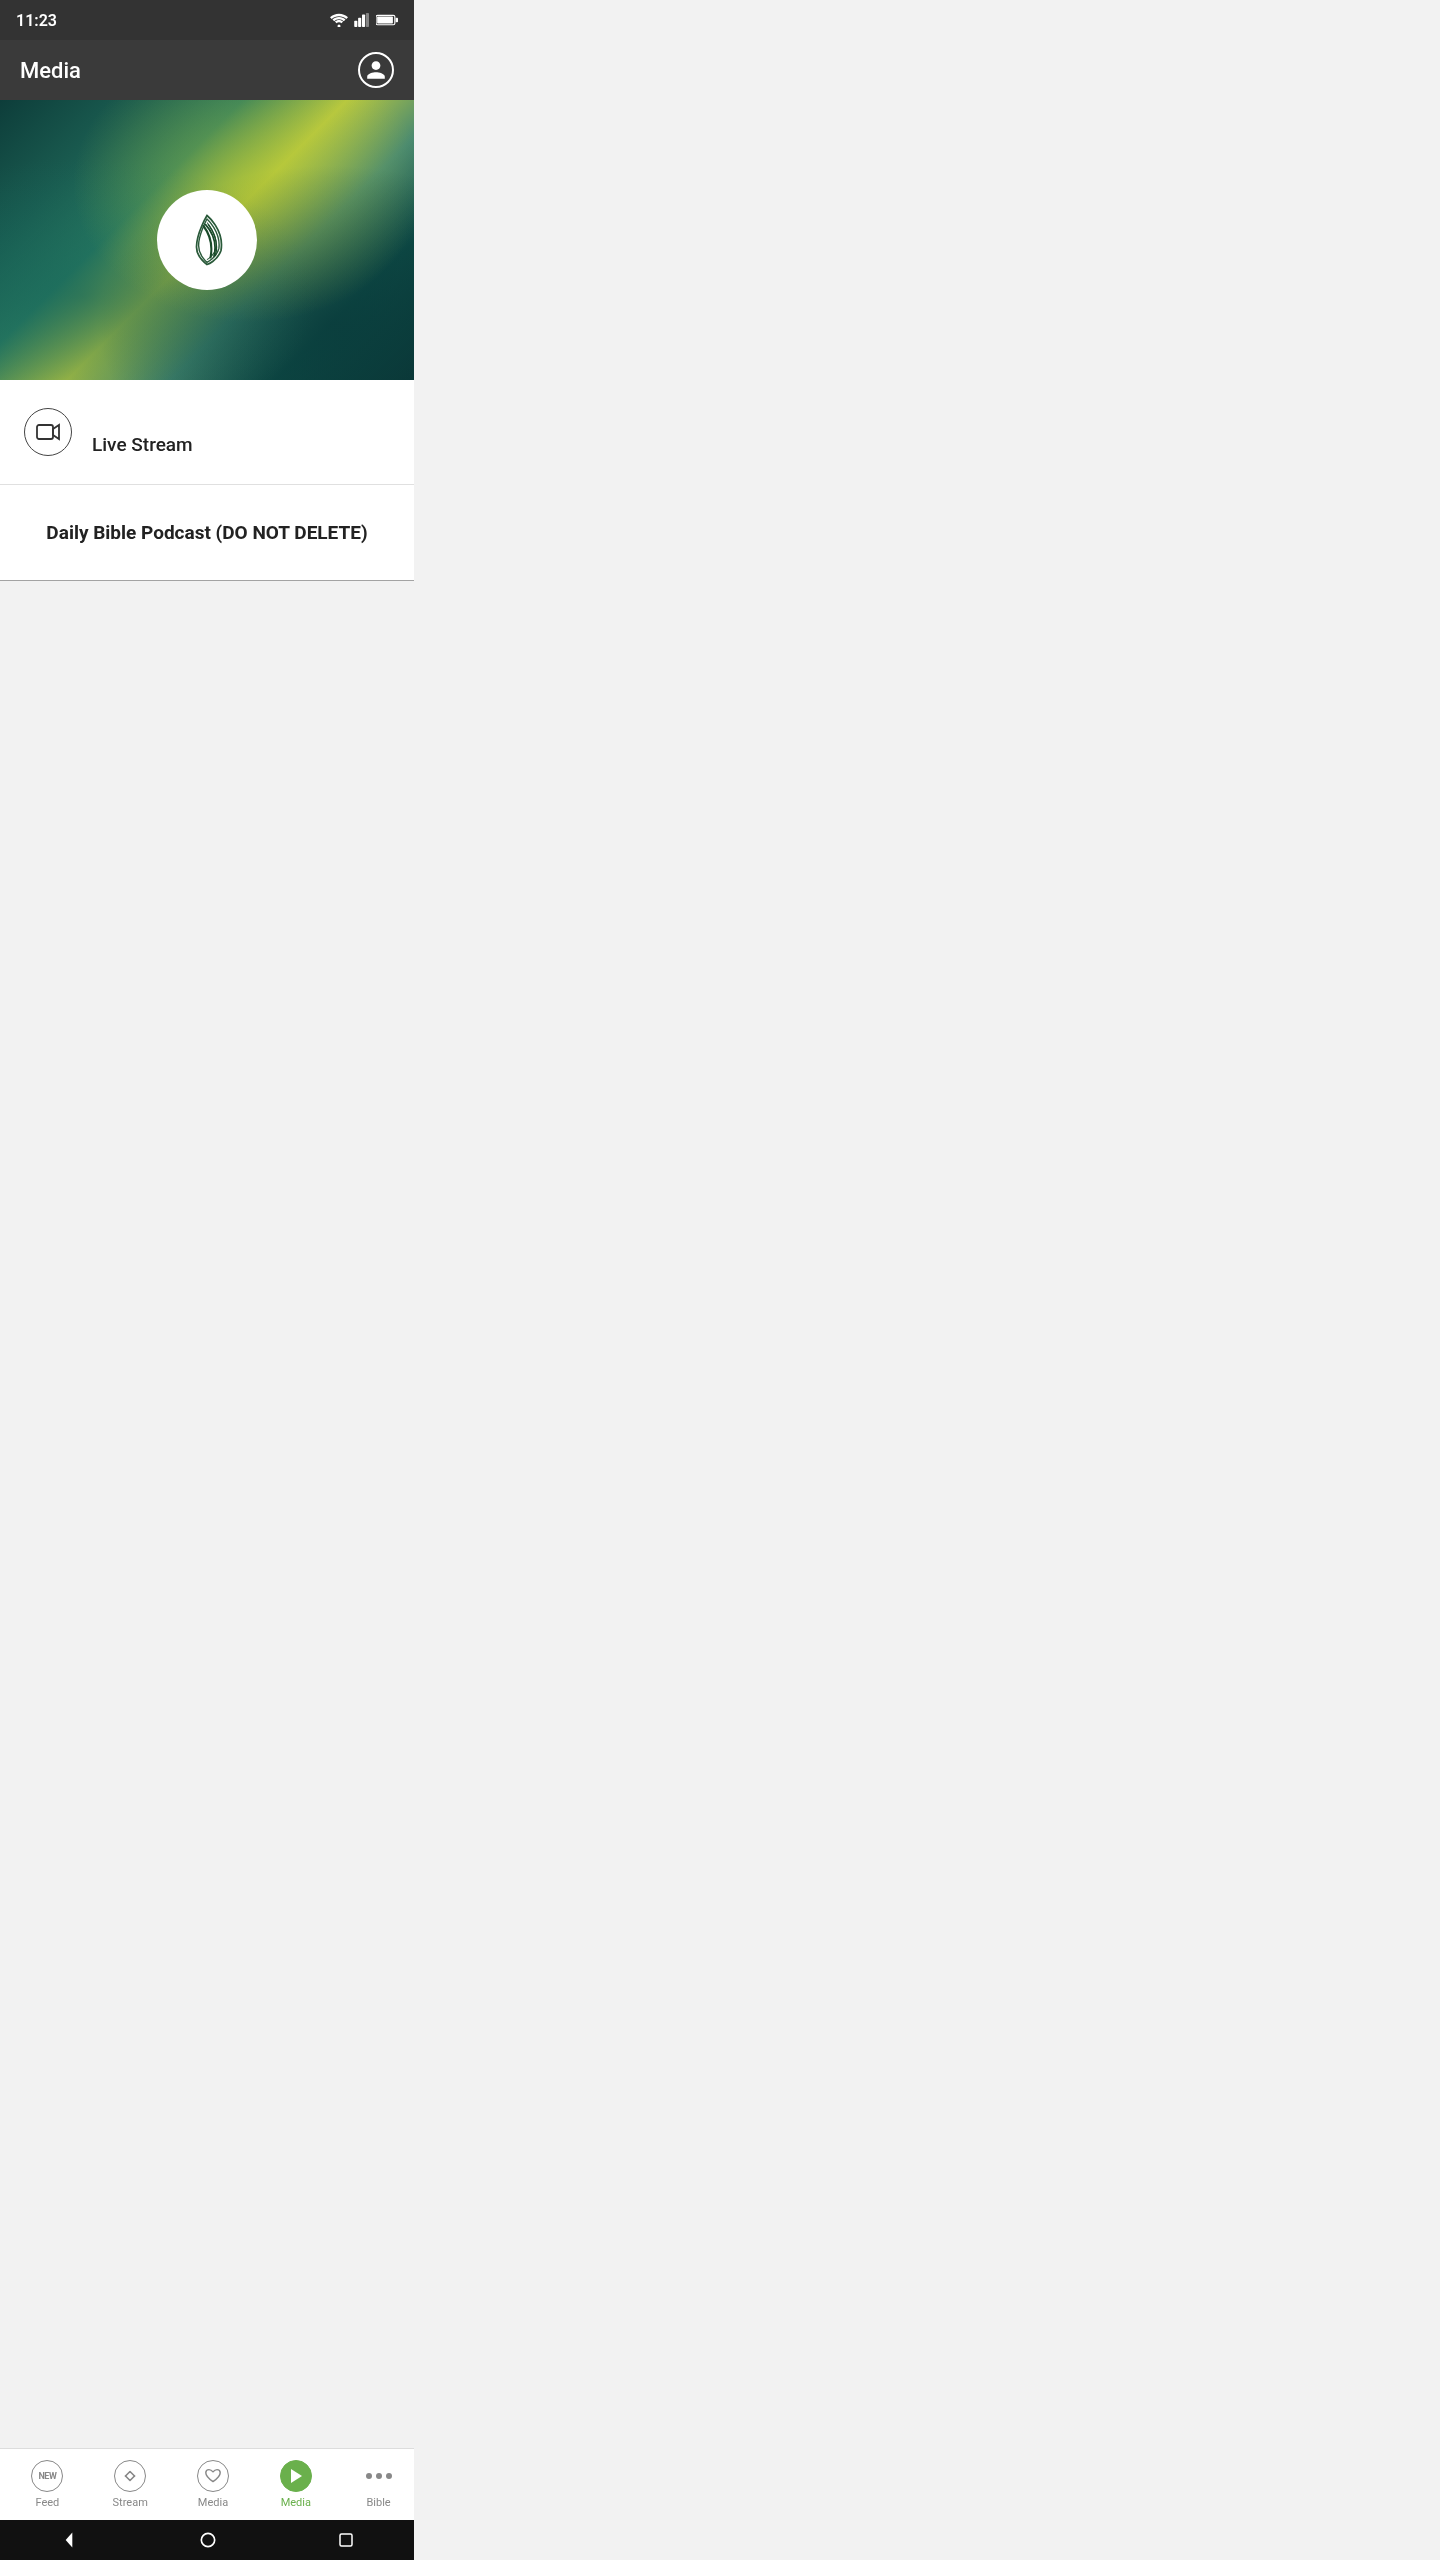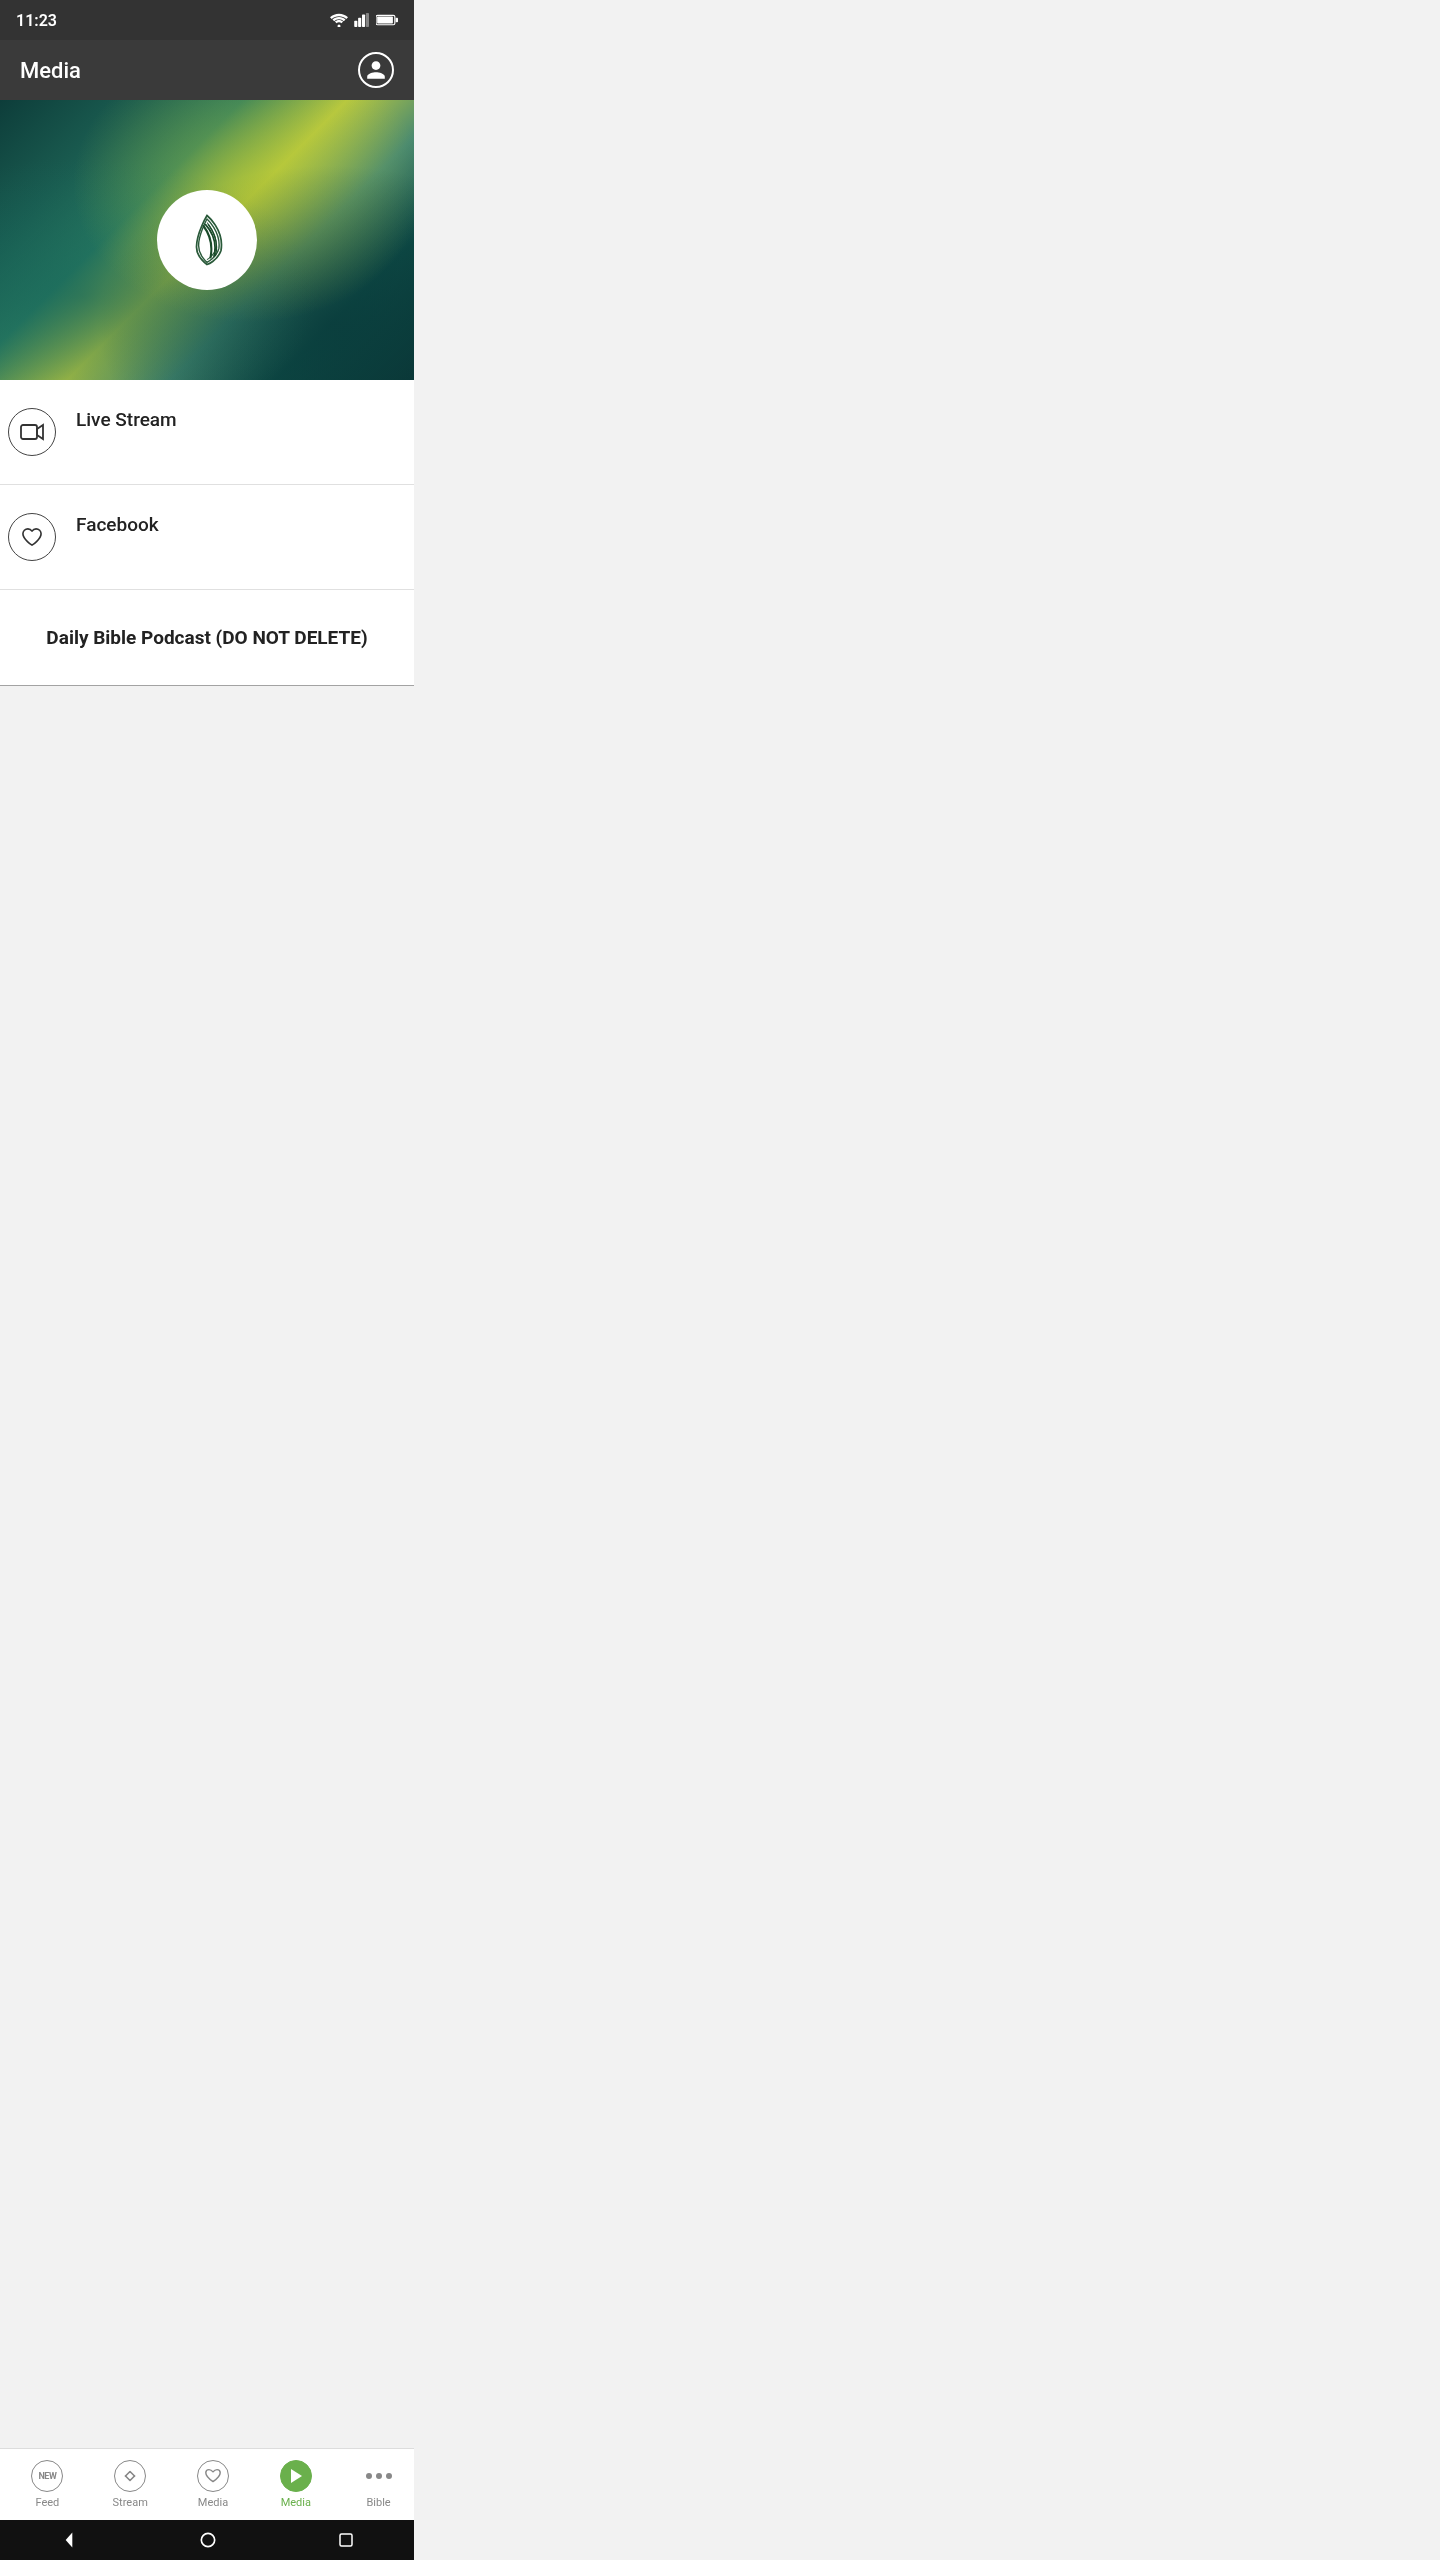--- a/index.html
+++ b/index.html
@@ -109,23 +109,23 @@
     }
 
     
     .menu-list {
       background: #f2f2f2;
     }
 
     .menu-item {
       background: white;
       border-bottom: 1px solid #e0e0e0;
-      padding: 28px 8px;
-      display: flex;
-      align-items: flex-start;
+      padding: 28px 24px;
+      display: flex;
+      align-items: flex-end;
       gap: 20px;
       cursor: pointer;
     }
 
     .menu-icon-circle {
       width: 48px;
       height: 48px;
       border: 1.5px solid #444;
       border-radius: 50%;
       display: flex;
@@ -305,28 +305,20 @@
       <div class="menu-icon-circle">
         <svg width="24" height="18" viewBox="0 0 24 18" fill="none" stroke="#333" stroke-width="1.8">
           <rect x="1" y="2" width="16" height="14" rx="2"></rect>
           <path d="M17 6l6-4v14l-6-4V6z"></path>
         </svg>
       </div>
       <span class="menu-item-label">Live Stream</span>
     </div>
 
 
-    <div class="menu-item">
-      <div class="menu-icon-circle">
-        <svg width="22" height="20" viewBox="0 0 24 22" fill="none" stroke="#333" stroke-width="1.8">
-          <path d="M12 20C12 20 2 13.5 2 7.5C2 4.5 4.5 2 7.5 2C9.5 2 11 3 12 4.5C13 3 14.5 2 16.5 2C19.5 2 22 4.5 22 7.5C22 13.5 12 20 12 20Z" stroke-linejoin="round"></path>
-        </svg>
-      </div>
-      <span class="menu-item-label">Facebook</span>
-    </div>
 
     <div class="podcast-item">
       <span class="podcast-label">Daily Bible Podcast (DO NOT DELETE)</span>
     </div>
 
   </div>
 </div>
 
 <div class="bottom-nav">
 

